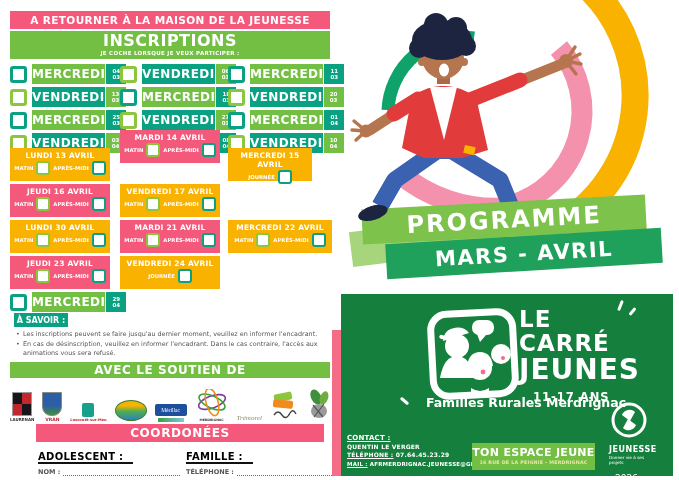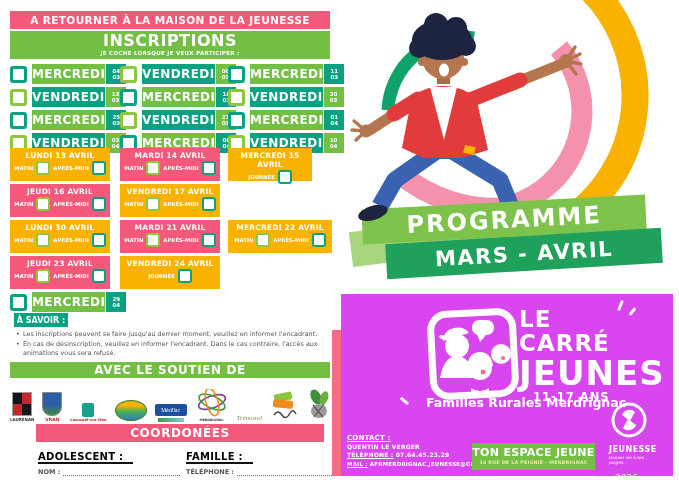--- a/index.html
+++ b/index.html
@@ -42,24 +42,24 @@
   .fcol{color:#000;}
   .ftitle{font-size:10px;font-weight:bold;border-bottom:2px solid #111;display:inline-block;padding-right:10px;letter-spacing:.3px;}
   .frow{display:flex;align-items:flex-end;font-size:6.5px;font-weight:bold;color:#555658;height:10px;margin-top:2px;}
   .dots{flex:1;border-bottom:1.6px dotted #6b6b6b;margin-left:3px;height:7px;}
   
   .echo{left:350px;top:215px;width:282px;height:35px;background:#A6D57C;transform:rotate(-7deg);}
   .banner1{left:362px;top:202px;width:284px;height:35px;background:#7DC24B;transform:rotate(-3deg);
            display:flex;align-items:center;justify-content:center;color:#fff;font-size:24px;font-weight:bold;letter-spacing:2px;}
   .banner2{left:386px;top:236px;width:276px;height:35px;background:#1FA05B;transform:rotate(-3.4deg);
            display:flex;align-items:center;justify-content:center;color:#fff;font-size:21px;font-weight:bold;letter-spacing:1.5px;}
-  .pinkpanel{left:341px;top:294px;width:332px;height:182px;background:#d946ef;color:#fff;}
+  .pinkpanel{left:341px;top:294px;width:332px;height:182px;background:#15803d;color:#fff;}
   .pinksliver{left:332px;top:330px;width:12px;height:146px;background:#F56C86;}
   .carre-txt{position:absolute;left:178px;top:14px;color:#fff;font-weight:bold;letter-spacing:1px;line-height:1;}
-  .carre-txt .l1{font-size:23px;} .carre-txt .l2{font-size:23px;margin-top:1px;} .carre-txt .l3{font-size:34px;margin-top:1px;}
+  .carre-txt .l1{font-size:23px;} .carre-txt .l2{font-size:23px;margin-top:1px;} .carre-txt .l3{font-size:28px;margin-top:1px;}
   .carre-age{position:absolute;left:192px;top:96px;font-size:11.5px;font-weight:bold;letter-spacing:1px;}
   .org{position:absolute;left:70px;top:101px;width:230px;text-align:center;font-size:12.5px;font-weight:bold;}
   .tick{position:absolute;background:#fff;border-radius:2px;}
   .contact{position:absolute;left:6px;top:140px;font-size:6px;line-height:8.5px;font-weight:bold;letter-spacing:.2px;}
   .contact .ul{text-decoration:underline;}
   .contact .ttl{font-size:7px;text-decoration:underline;}
   .espace{position:absolute;left:131px;top:149px;width:123px;height:27px;background:#72BF44;text-align:center;}
   .espace .e1{font-size:11px;font-weight:bold;margin-top:3px;letter-spacing:.3px;}
   .espace .e2{font-size:4.8px;font-weight:bold;color:#E6E9A8;margin-top:1px;letter-spacing:.2px;}
   .jbadge{position:absolute;left:268px;top:106px;width:44px;text-align:left;}
@@ -216,21 +216,21 @@
 
   <div class="abs card yellow" style="left:10px;top:148px">
     <div class="ct">LUNDI 13 AVRIL</div>
     <div class="crow">
       <span>MATIN</span>
       <span class="cb green"></span>
       <span>APRÈS-MIDI</span>
       <span class="cb teal"></span>
     </div>
   </div>
-  <div class="abs card pink" style="left:120px;top:148px">
+  <div class="abs card pink" style="left:120px;top:130px">
     <div class="ct">MARDI 14 AVRIL</div>
     <div class="crow">
       <span>MATIN</span>
       <span class="cb green"></span>
       <span>APRÈS-MIDI</span>
       <span class="cb teal"></span>
     </div>
   </div>
   <div class="abs card yellow" style="left:228px;top:148px;width:84px">
     <div class="ct">MERCREDI 15 AVRIL</div>

